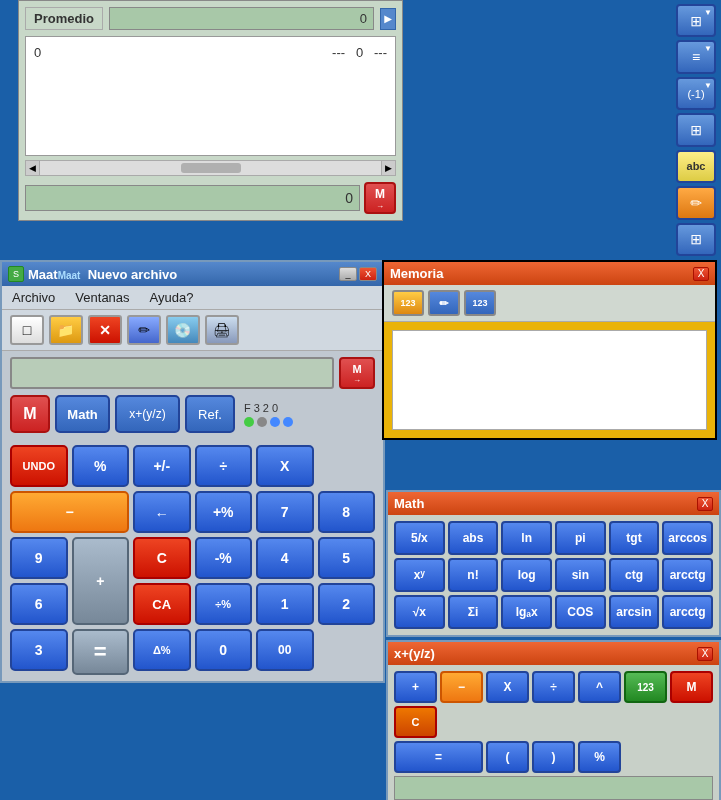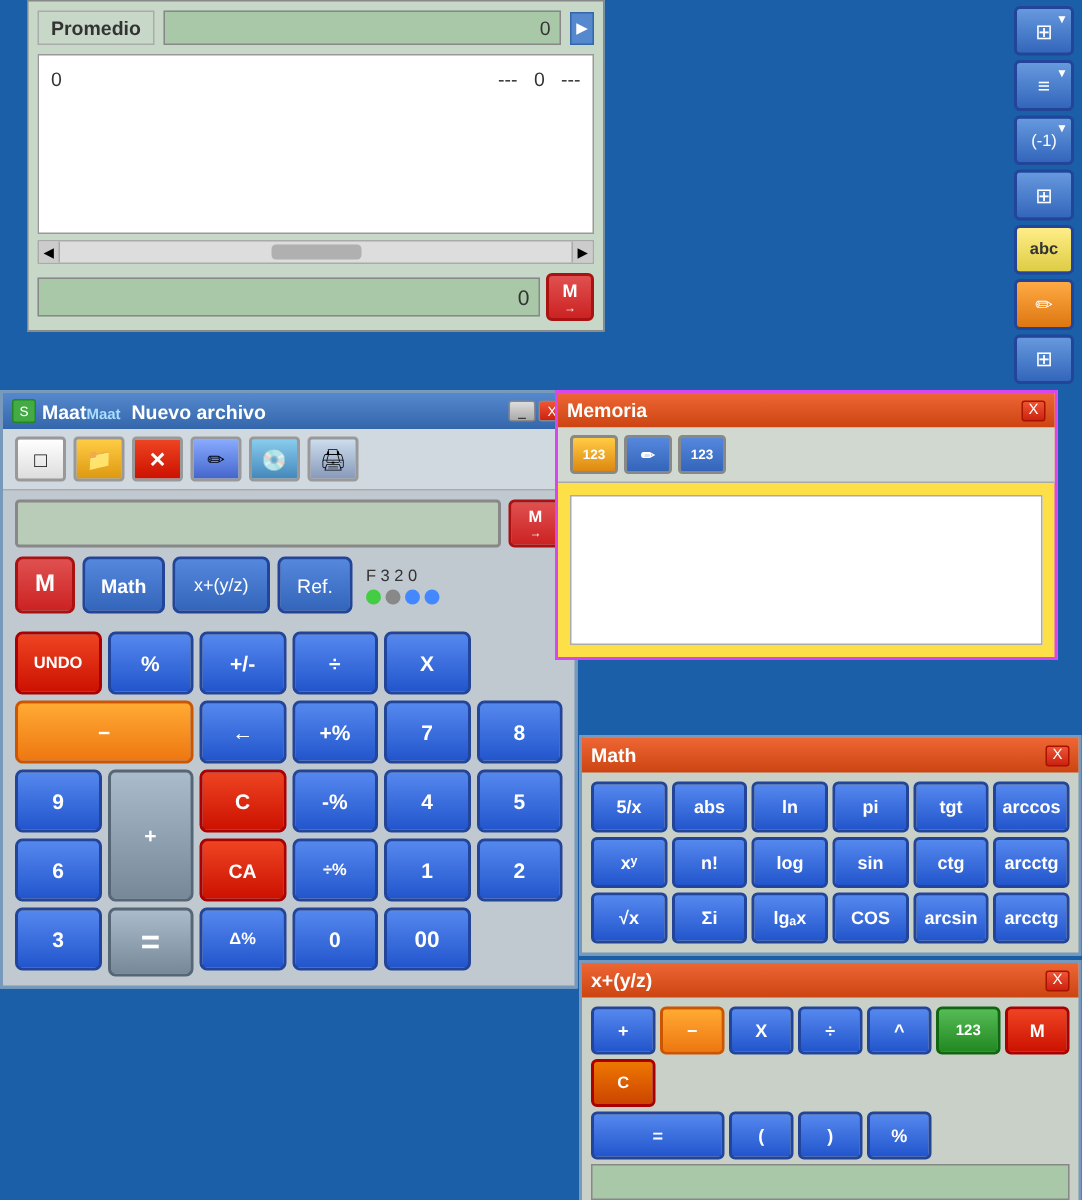--- a/index.html
+++ b/index.html
@@ -348,24 +348,24 @@
     .key-blue { background: linear-gradient(to bottom, #5588ee, #2255cc); }
     .key-orange { background: linear-gradient(to bottom, #ffaa33, #ee7711); border-color: #cc5500; }
     .key-red { background: linear-gradient(to bottom, #ee4422, #cc1100); border-color: #aa0000; }
     .key-gray { background: linear-gradient(to bottom, #aabbcc, #778899); border-color: #556677; }
     .key-span2 { grid-column: span 2; }
 
     
     .memoria-window {
       position: absolute;
       top: 260px;
-      right: 16px;
+      right: 4px;
       width: 335px;
-      background: #fde047;
-      border: 2px solid #d946ef;
+      background: #eab308;
+      border: 2px solid #000000;
     }
     .memoria-titlebar {
       background: linear-gradient(to bottom, #ee6633, #cc4411);
       padding: 4px 6px;
       display: flex;
       align-items: center;
       justify-content: space-between;
     }
     .memoria-title { color: white; font-weight: bold; font-size: 13px; }
     .close-btn {
@@ -576,20 +576,25 @@
       <div class="calc-title-icon">S</div>
       <span class="calc-title-text">
         <span>Maat</span><span style="font-size:10px;color:#aaddff;">Maat</span>
         &nbsp;<span>Nuevo archivo</span>
       </span>
     </div>
     <div class="title-btns">
       <button class="title-btn">_</button>
       <button class="title-btn title-btn-x">X</button>
     </div>
+  </div>
+  <div class="calc-menubar">
+    <span class="menu-item">Archivo</span>
+    <span class="menu-item">Ventanas</span>
+    <span class="menu-item">Ayuda?</span>
   </div>
   <div class="calc-toolbar">
     <div class="tool-btn tool-btn-white">
         <span>□</span>
       </div>
     <div class="tool-btn tool-btn-folder">
         <span>📁</span>
       </div>
     <div class="tool-btn tool-btn-x">
         <span style="font-weight:bold;">✕</span>
@@ -656,21 +661,21 @@
 
     <button class="key key-red" style="font-size:13px;">CA</button>
     <button class="key key-blue" style="font-size:11px;">÷%</button>
     <button class="key key-blue">1</button>
     <button class="key key-blue">2</button>
     <button class="key key-blue">3</button>
     <button class="key key-gray" style="grid-row: span 2; height: auto; font-size: 22px;">=</button>
 
     <button class="key key-blue" style="font-size:11px;">Δ%</button>
     <button class="key key-blue">0</button>
-    <button class="key key-blue" style="font-size:15px;">00</button>
+    <button class="key key-blue" style="font-size:12px;">00</button>
   </div>
 </div>
 
 <div class="memoria-window">
   <div class="memoria-titlebar">
     <span class="memoria-title">Memoria</span>
     <button class="close-btn">X</button>
   </div>
   <div class="memoria-toolbar">
     <div class="mem-btn mem-btn-orange">

